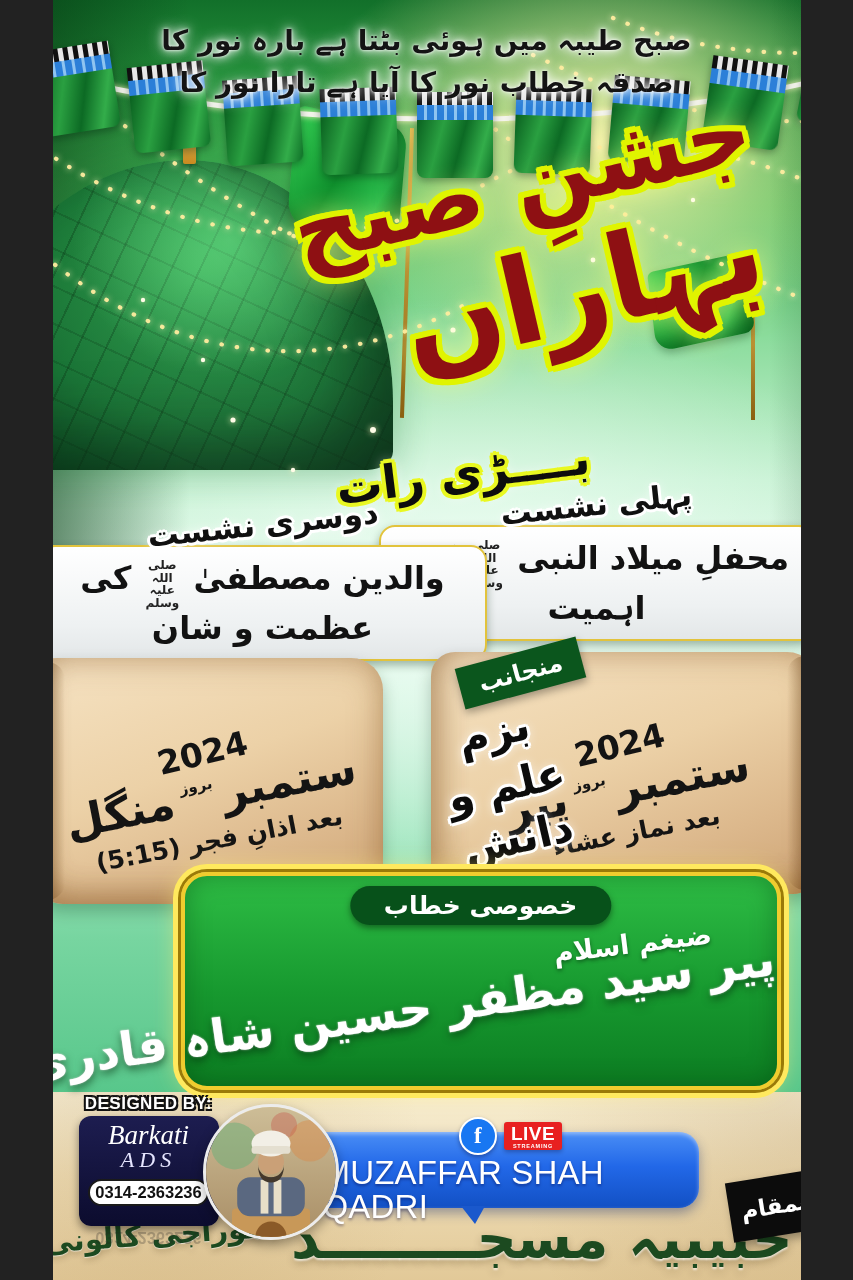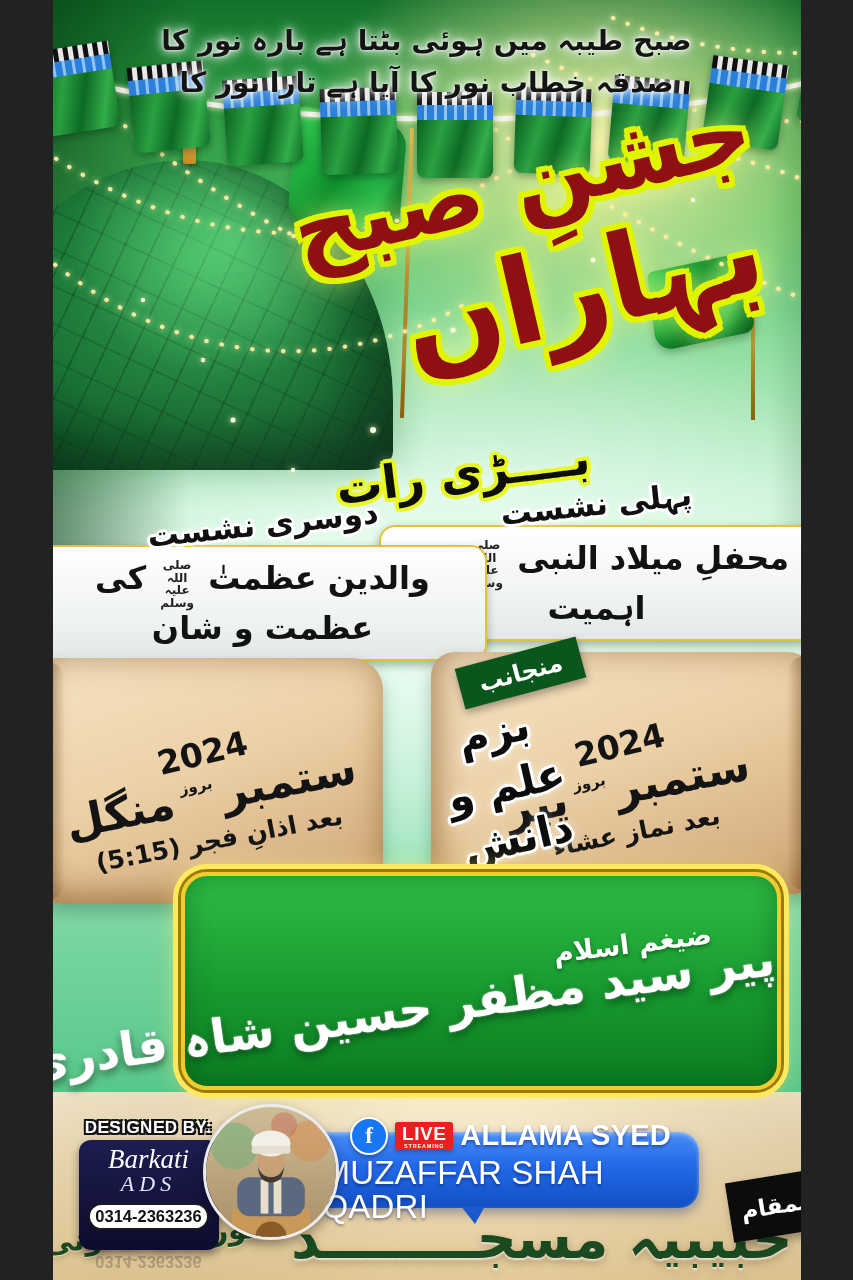--- a/index.html
+++ b/index.html
@@ -141,21 +141,21 @@
   .honorific{position:absolute;top:52px;right:64px;color:#fff;font-size:27px;font-weight:bold;
     direction:rtl;transform:rotate(-7deg);text-shadow:0 2px 4px rgba(0,40,10,.5);}
   .speaker-name{position:absolute;top:96px;left:0;right:0;text-align:center;direction:rtl;
     transform:rotate(-8deg);color:#fff;font-size:47px;font-weight:bold;white-space:nowrap;
     text-shadow:0 4px 8px rgba(0,40,10,.6),0 0 2px #fff;}
 
   
   .designer{position:absolute;left:26px;top:1094px;width:140px;text-align:center;z-index:4;
     font-family:"Liberation Sans",sans-serif;}
   .designer-heading{color:#fff;font-weight:bold;font-size:17px;letter-spacing:.5px;
-    text-shadow:-2px -2px 0 #111,2px -2px 0 #111,-2px 2px 0 #111,2px 2px 0 #111,0 2px 0 #111;margin-top:24px;}
+    text-shadow:-2px -2px 0 #111,2px -2px 0 #111,-2px 2px 0 #111,2px 2px 0 #111,0 2px 0 #111;}
   .designer-box{background:linear-gradient(180deg,#1d1d50,#0c0c2e);border-radius:12px;
     padding:5px 6px 20px;margin-top:2px;box-shadow:0 4px 8px rgba(0,0,0,.45);}
   .designer-name{font-family:"Liberation Serif",serif;font-style:italic;color:#fff;font-size:27px;line-height:1.05;}
   .designer-type{font-family:"Liberation Serif",serif;font-style:italic;color:#e6e6ff;font-size:22px;
     letter-spacing:5px;margin-top:-2px;}
   .designer-phone{background:#fff;border:2px solid #1a1a1a;border-radius:14px;color:#111;
     font-weight:bold;font-size:16.5px;padding:2px 5px;margin-top:6px;display:inline-block;}
   .phone-reflection{transform:scaleY(-1);opacity:.25;color:#222;font-weight:bold;font-size:16.5px;margin-top:2px;}
 
   
@@ -299,21 +299,21 @@
     <div class="s-box">
       <span>محفلِ میلاد النبی</span>
       <span class="salawat">صلی اللہ علیہ وسلم</span>
       <span>کی اہمیت</span>
     </div>
   </div>
 
   <div class="session second">
     <span class="s-label outline-white">دوسری نشست</span>
     <div class="s-box">
-      <span>والدین عظمتٰ</span>
+      <span>والدین مصطفیٰ</span>
       <span class="salawat">صلی اللہ علیہ وسلم</span>
       <span>کی عظمت و شان</span>
     </div>
   </div>
 
   <div class="scroll sixteen">
     <div class="roll"></div>
     <div class="scroll-text">
       <span class="sc-year">2024</span>
       <span class="sc-line">
@@ -337,20 +337,21 @@
       <span class="sc-time">بعد اذانِ فجر (5:15)</span>
     </div>
   </div>
 
   <div class="organizer">
     <span class="org-tag">منجانب</span>
     <div class="org-name outline-white">بزم علم و دانش</div>
   </div>
 
   <div class="speaker-banner">
+    <span class="special-pill">خصوصی خطاب</span>
     <span class="honorific">ضیغم اسلام</span>
     <div class="speaker-name">پیر سید مظفر حسین شاہ قادری</div>
   </div>
 
   <div class="designer">
     <div class="designer-heading">DESIGNED BY:</div>
     <div class="designer-box">
       <div class="designer-name">Barkati</div>
       <div class="designer-type">ADS</div>
       <div class="designer-phone">0314-2363236</div>
@@ -383,21 +384,20 @@
   </div>
 
   <div class="live-banner">
     <div class="banner-inner">
       <div class="banner-line1">
         <span class="fb-circle">f</span>
         <span class="live-badge">
           <div class="live-word">LIVE</div>
           <div class="streaming-word">STREAMING</div>
         </span>
-        <span class="banner-name1">ALLAMA SYED</span>
       </div>
       <div class="banner-name2">MUZAFFAR SHAH QADRI</div>
     </div>
   </div>
 
   <div class="venue-badge">بمقام</div>
   <div class="venue-strip">
     <span class="venue-masjid">حبیبیہ مسجــــــــد</span>
     <span class="venue-address">دھوراجی کالونی کراچی</span>
   </div>

